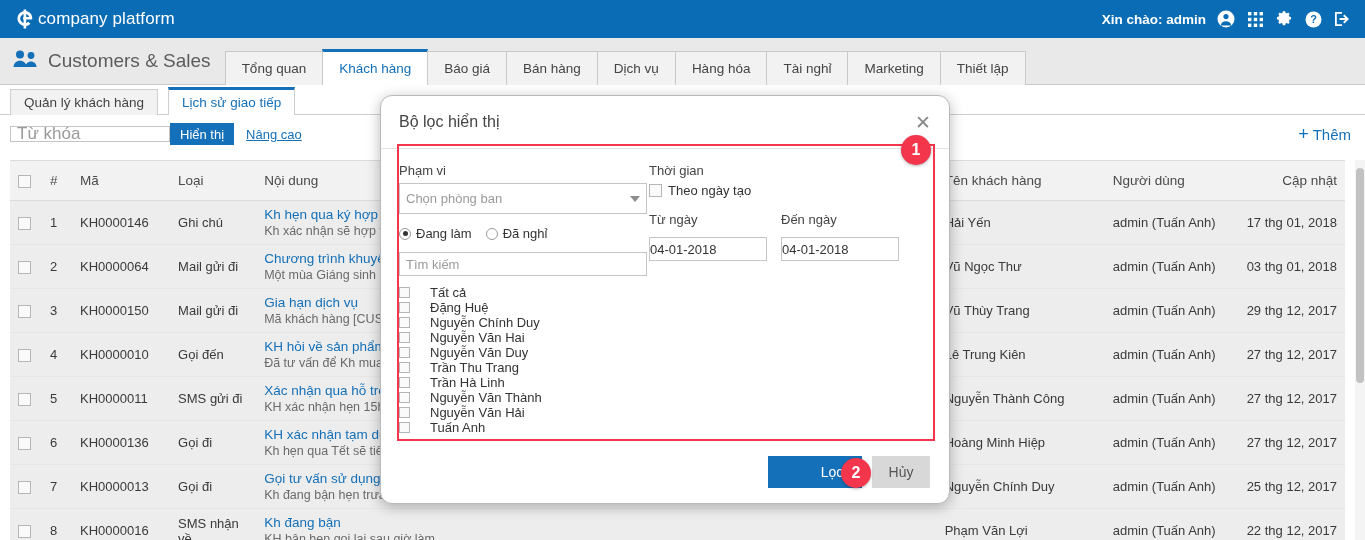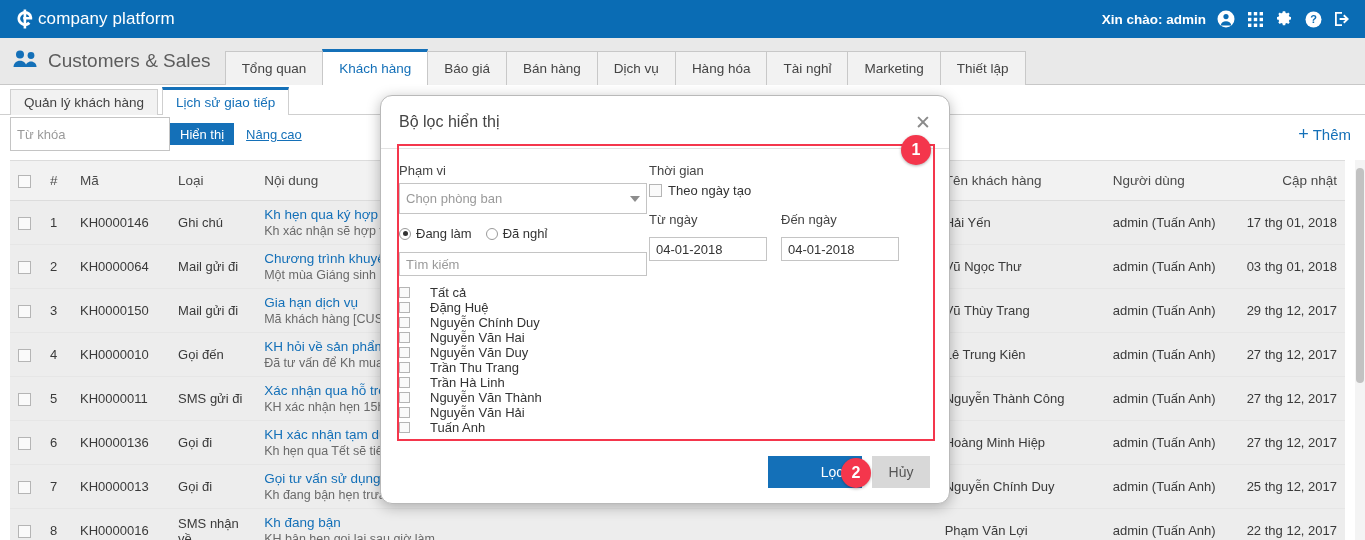--- a/index.html
+++ b/index.html
@@ -49,37 +49,37 @@
 
   
   .subbar{
     position:absolute; left:0; top:85px; width:1365px; height:30px;
     background:#fff; display:flex; align-items:flex-end;
     border-bottom:1px solid #cfcfcf;
   }
   .subtab{
     height:26px; padding:0 13px; display:flex; align-items:center;
     font-size:13.5px; color:#444; background:#f2f2f2;
-    border:1px solid #cfcfcf; border-bottom:none; margin-left:4px; cursor:pointer;
+    border:1px solid #cfcfcf; border-bottom:none; margin-left:10px; cursor:pointer;
     position:relative; top:1px;
   }
   .subtab:first-child{ margin-left:10px; }
   .subtab.active{
     background:#fff; color:#1470b8; border-top:3px solid #1470b8; height:28px;
   }
 
   
   .searchrow{
     position:absolute; left:0; top:116px; width:1365px; height:36px;
     display:flex; align-items:center; background:#fff;
   }
   .kw-input{
-    margin-left:10px; width:160px; height:34px;
+    margin-left:10px; width:160px; height:16px;
     border:1px solid #c4c4c4; background:#fff; padding:0 6px;
-    font-size:13px; color:#333; font-family:inherit;
+    font-size:17px; color:#333; font-family:inherit;
   }
   .kw-input::placeholder{ color:#9a9a9a; }
   .btn-show{
     margin-left:0; height:22px; padding:0 10px; background:#1470b8;
     color:#fff; font-size:13px; border:none; cursor:pointer;
     display:flex; align-items:center; font-family:inherit;
   }
   .link-adv{
     margin-left:12px; font-size:13px; color:#1470b8;
     text-decoration:underline; cursor:pointer;
@@ -179,21 +179,21 @@
   .chkitem{ display:flex; align-items:center; gap:20px; height:14.4px; margin-bottom:0.6px; cursor:pointer; }
   .chkitem .cbx{ width:11px; height:11px; }
   .chkitem span{ font-size:13px; color:#333; white-space:nowrap; }
 
   .ck-row{ display:flex; align-items:center; gap:6px; margin-top:2px; cursor:pointer; }
   .ck-row span{ font-size:13px; color:#333; }
   .dates{ display:flex; gap:14px; margin-top:14px; }
   .dcol{ width:118px; }
   .dinput{
     width:118px; height:24px; border:1px solid #c4c4c4; background:#fff;
-    padding:0 6px; font-size:13px; color:#333; margin-top:5px; font-family:inherit;
+    padding:0 0; font-size:13px; color:#333; margin-top:5px; font-family:inherit;
   }
 
   
   .redbox{
     position:absolute; left:16px; top:48px; width:538px; height:297px;
     border:2px solid #f4364c; pointer-events:none; z-index:5;
   }
   .badge{
     position:absolute; width:30px; height:30px; border-radius:50%;
     background:#f4364c; color:#fff; font-size:16px; font-weight:bold;

